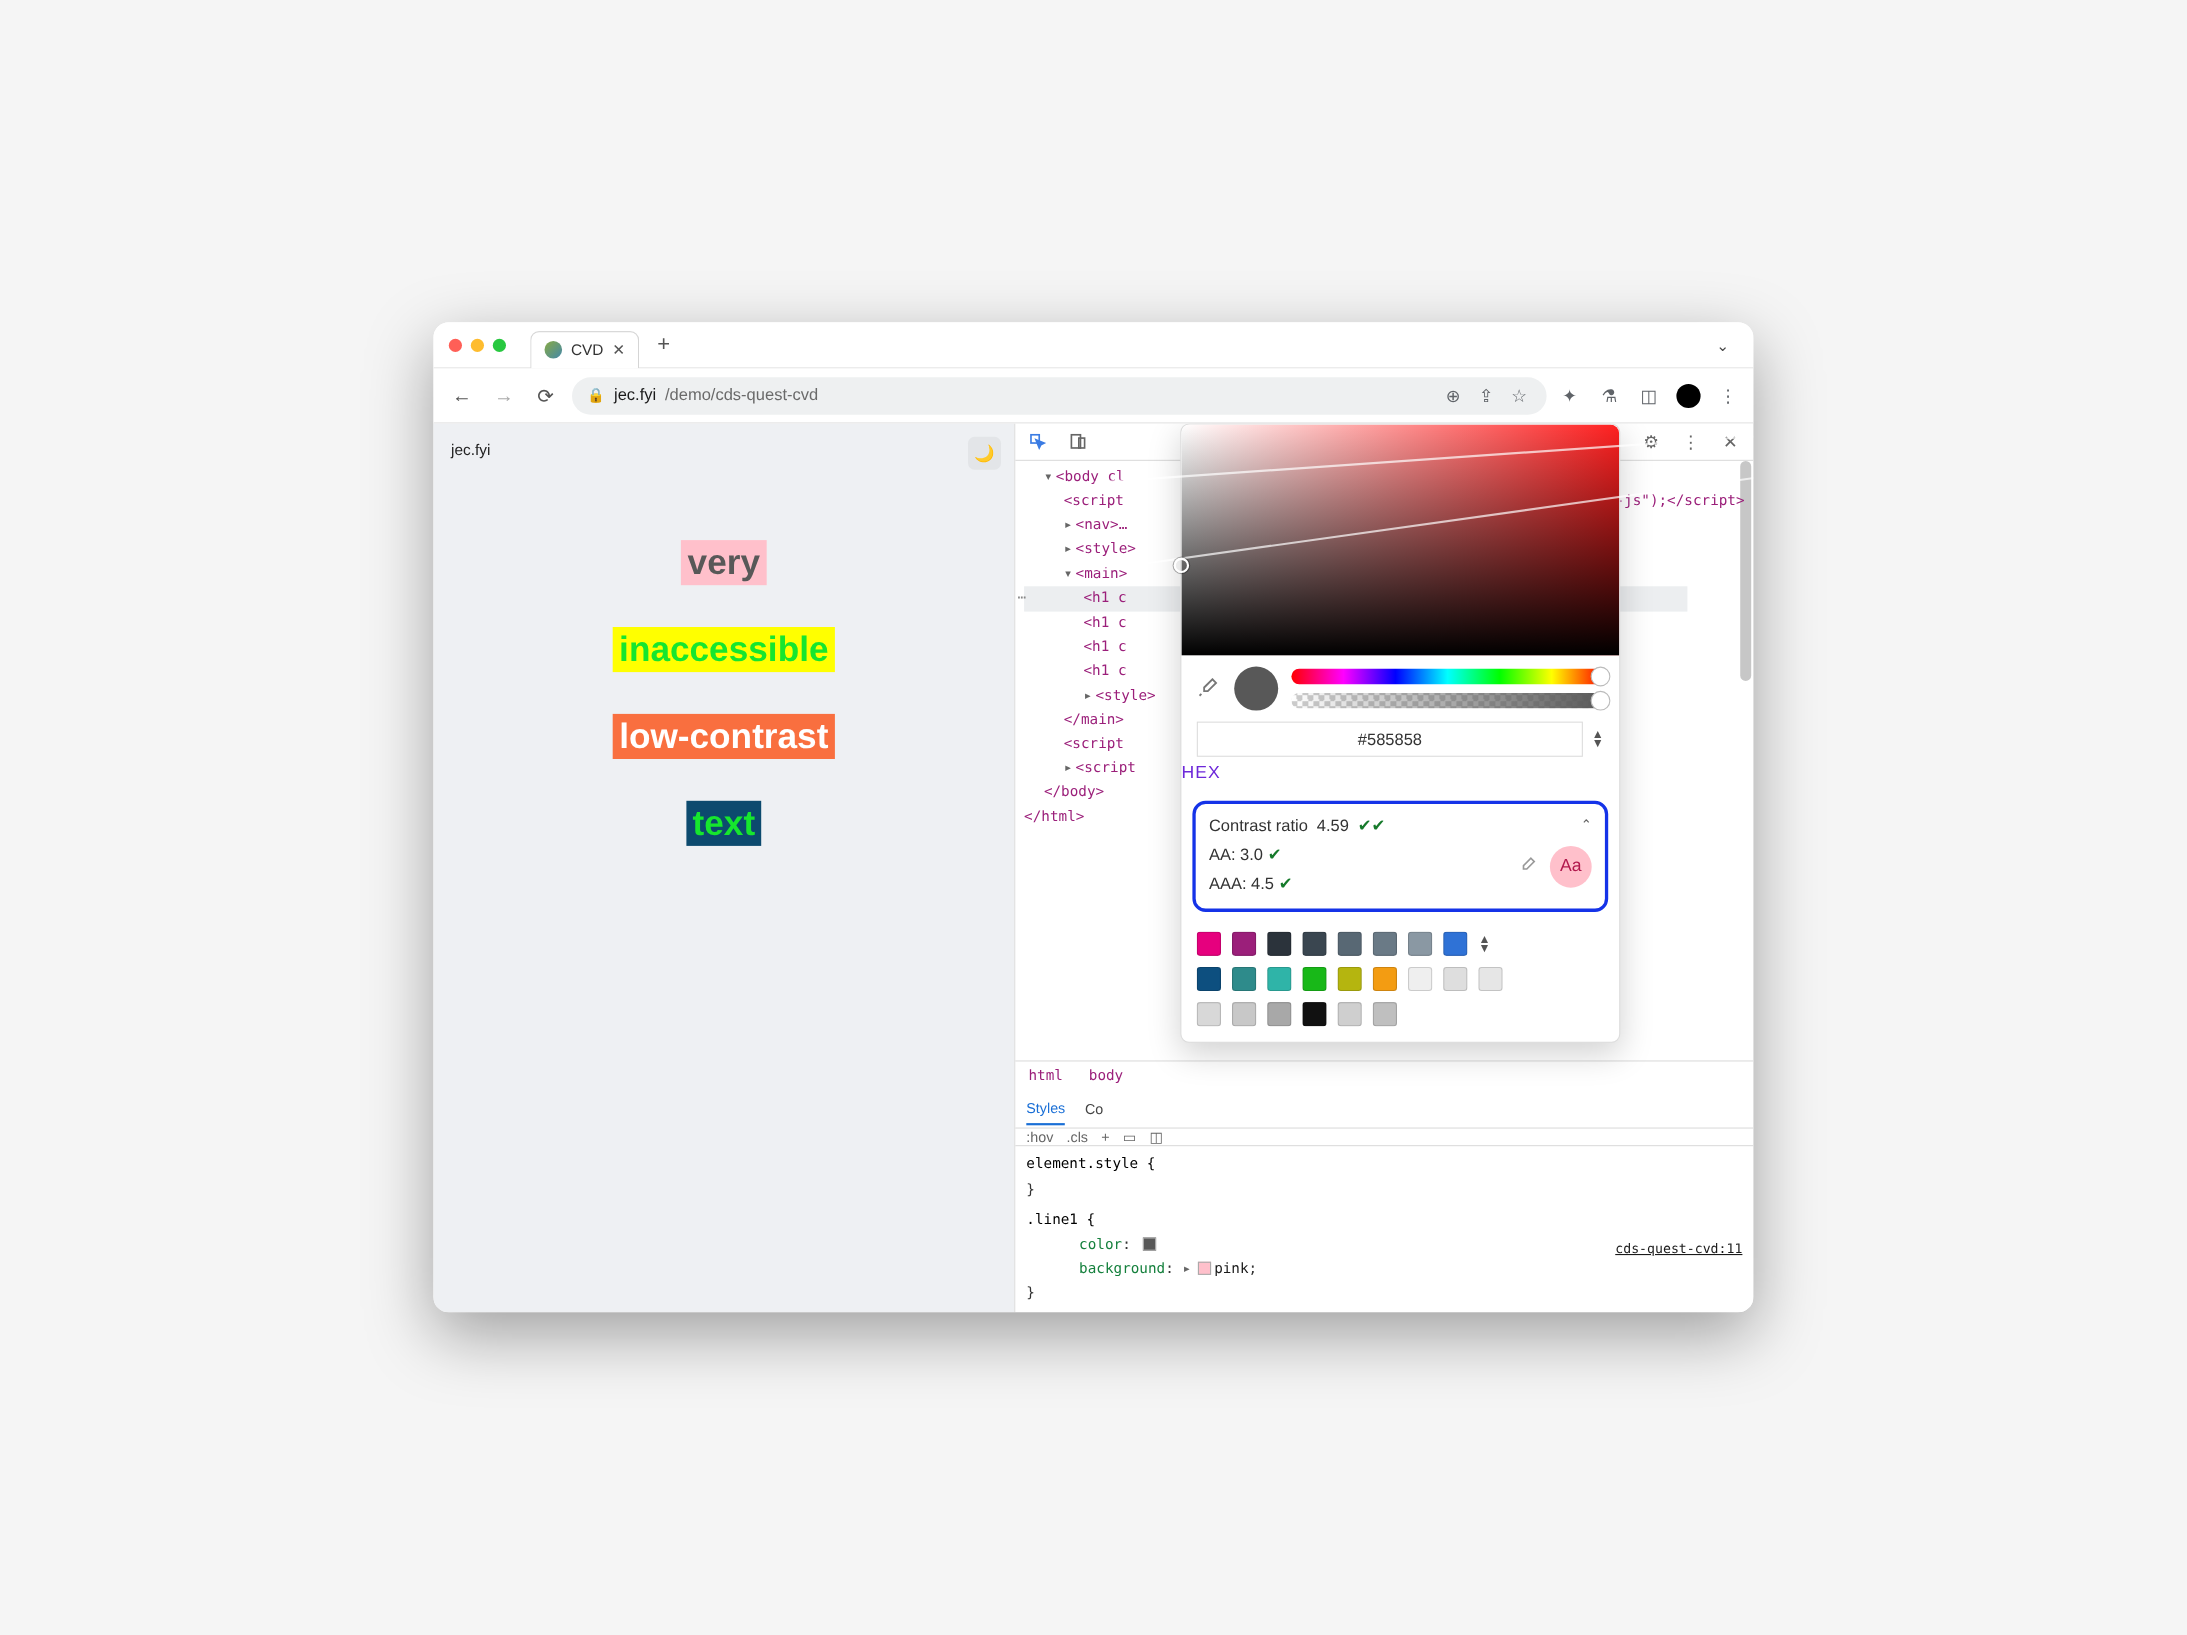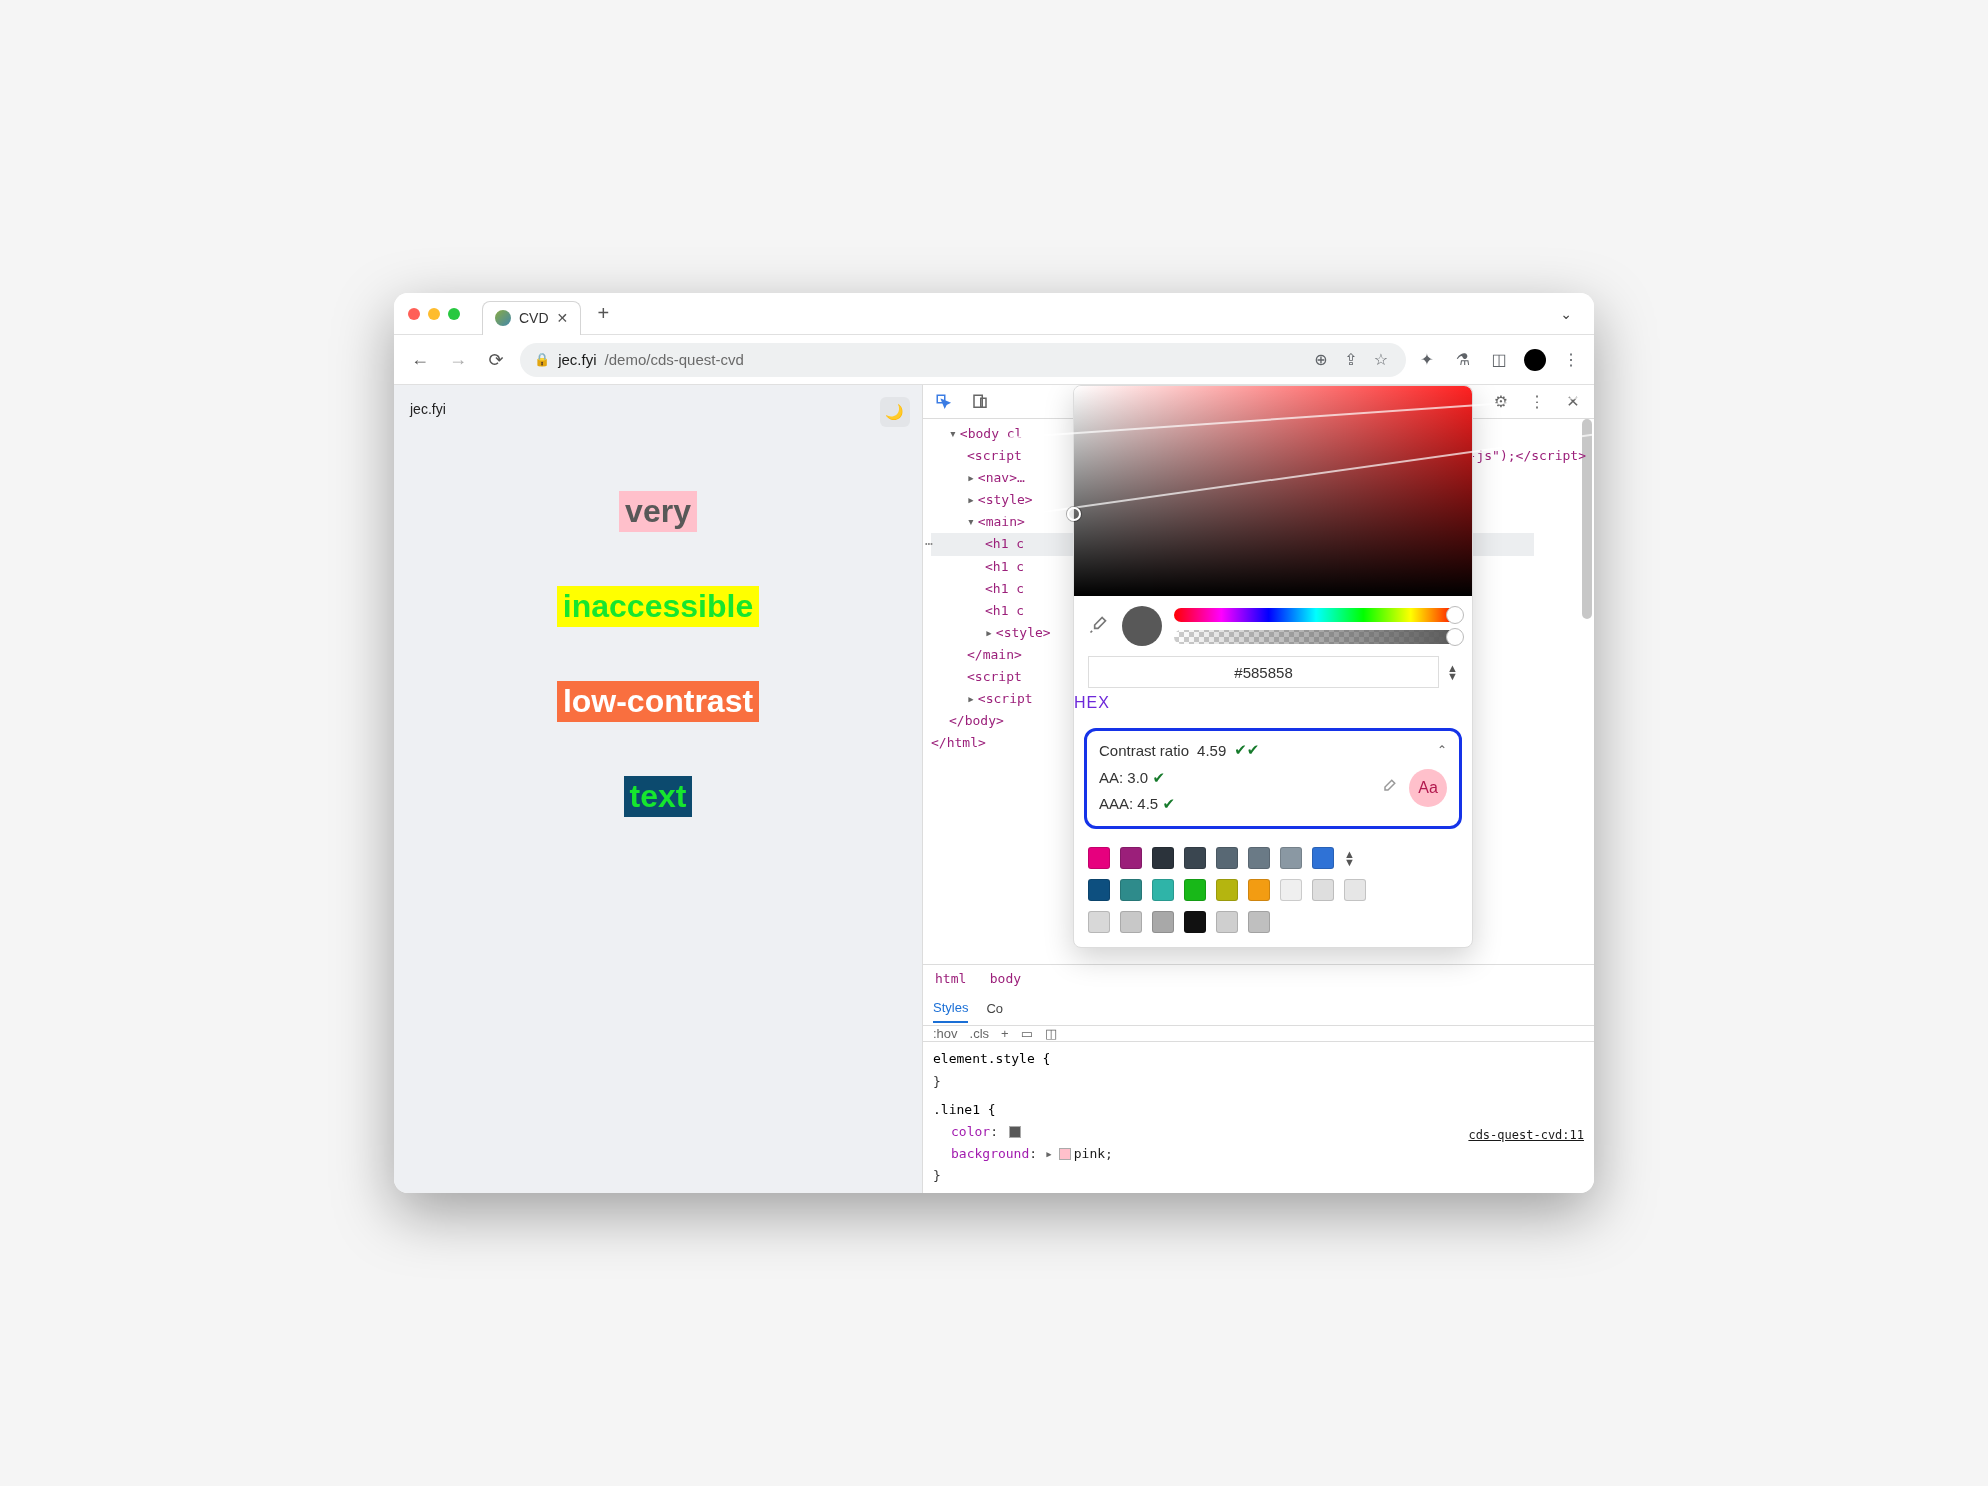--- a/index.html
+++ b/index.html
@@ -60,21 +60,21 @@
   .right-icons{display:flex;gap:14px;align-items:center;}
   .ri{width:22px;height:22px;display:flex;align-items:center;justify-content:center;color:#5f6368;font-size:16px;}
   .avatar{width:22px;height:22px;border-radius:50%;background:#000;}
   
   .content{flex:1;display:flex;overflow:hidden;}
   .page{
     width:44%;background:#eef0f3;position:relative;padding:12px;
   }
   .siteid{font-size:14px;color:#222;padding:4px;}
   .themebtn{position:absolute;top:12px;right:12px;width:30px;height:30px;border-radius:6px;background:#e3e5e8;display:flex;align-items:center;justify-content:center;font-size:15px;}
-  .pagebody{display:flex;flex-direction:column;align-items:center;gap:54px;margin-top:70px;font-size:32px;font-weight:600;}
+  .pagebody{display:flex;flex-direction:column;align-items:center;gap:38px;margin-top:70px;font-size:32px;font-weight:600;}
   .line1{background:#ffc0cb;color:#585858;padding:2px 6px;}
   .line2{background:#ffff00;color:#16e62e;padding:2px 6px;}
   .line3{background:#f96f3f;color:#fff;padding:2px 6px;}
   .line4{background:#0c4a6e;color:#16e62e;padding:2px 6px;}
 
   .devtools{flex:1;display:flex;flex-direction:column;background:#fff;border-left:1px solid #dcdcdc;font-size:13px;color:#333;position:relative;}
   .dev-tabs{height:34px;border-bottom:1px solid #dcdcdc;display:flex;align-items:center;padding:0 10px;gap:14px;}
   .dev-tabs .icon{width:22px;height:22px;display:flex;align-items:center;justify-content:center;color:#3b7ce3;font-size:16px;}
   .dev-tabs .icon.g{color:#666;}
   .dev-tabs .spacer{flex:1;}
@@ -86,21 +86,21 @@
   .sel-row::before{content:"⋯";position:absolute;left:-6px;color:#888;}
   .crumbs{border-top:1px solid #dcdcdc;padding:6px 12px;color:#9b1f7a;font-family:Menlo,monospace;}
   .styles-tabs{display:flex;border-bottom:1px solid #dcdcdc;padding:0 10px;gap:18px;font-size:13px;align-items:center;height:34px;}
   .styles-tabs .st{padding:6px 0;color:#444;}
   .styles-tabs .st.active{color:#1a6fd6;border-bottom:2px solid #1a6fd6;}
   .styles-filter{display:flex;border-bottom:1px solid #dcdcdc;align-items:center;}
   .styles-filter input{border:none;flex:1;padding:6px 10px;font-size:13px;outline:none;color:#888;}
   .filter-icons{display:flex;gap:12px;padding:0 10px;color:#666;font-size:13px;align-items:center;}
   .csspanel{font-family:Menlo,monospace;font-size:13px;padding:6px 10px;line-height:1.7;}
   .csssel{color:#000000;}
-  .prop{color:#a21caf;} .val{color:#1a1a1a;}
+  .prop{color:#15803d;margin-left:30px;} .val{color:#1a1a1a;}
   .sw{width:12px;height:12px;display:inline-block;vertical-align:middle;border:1px solid #aaa;margin:0 3px;}
   .srclink{float:right;color:#1a1a1a;text-decoration:underline;font-size:12px;margin-top:26px;}
 
   
   .picker{
     position:absolute;top:0;left:150px;width:400px;background:#fff;border:1px solid #dcdcdc;border-radius:8px;box-shadow:0 10px 30px rgba(0,0,0,0.18);overflow:visible;z-index:50;font-family:-apple-system,sans-serif;
   }
   .gradient{
     height:210px;background:linear-gradient(to top,#000,transparent),linear-gradient(to right,#fff,#ff2020);position:relative;border-radius:8px 8px 0 0;
   }

